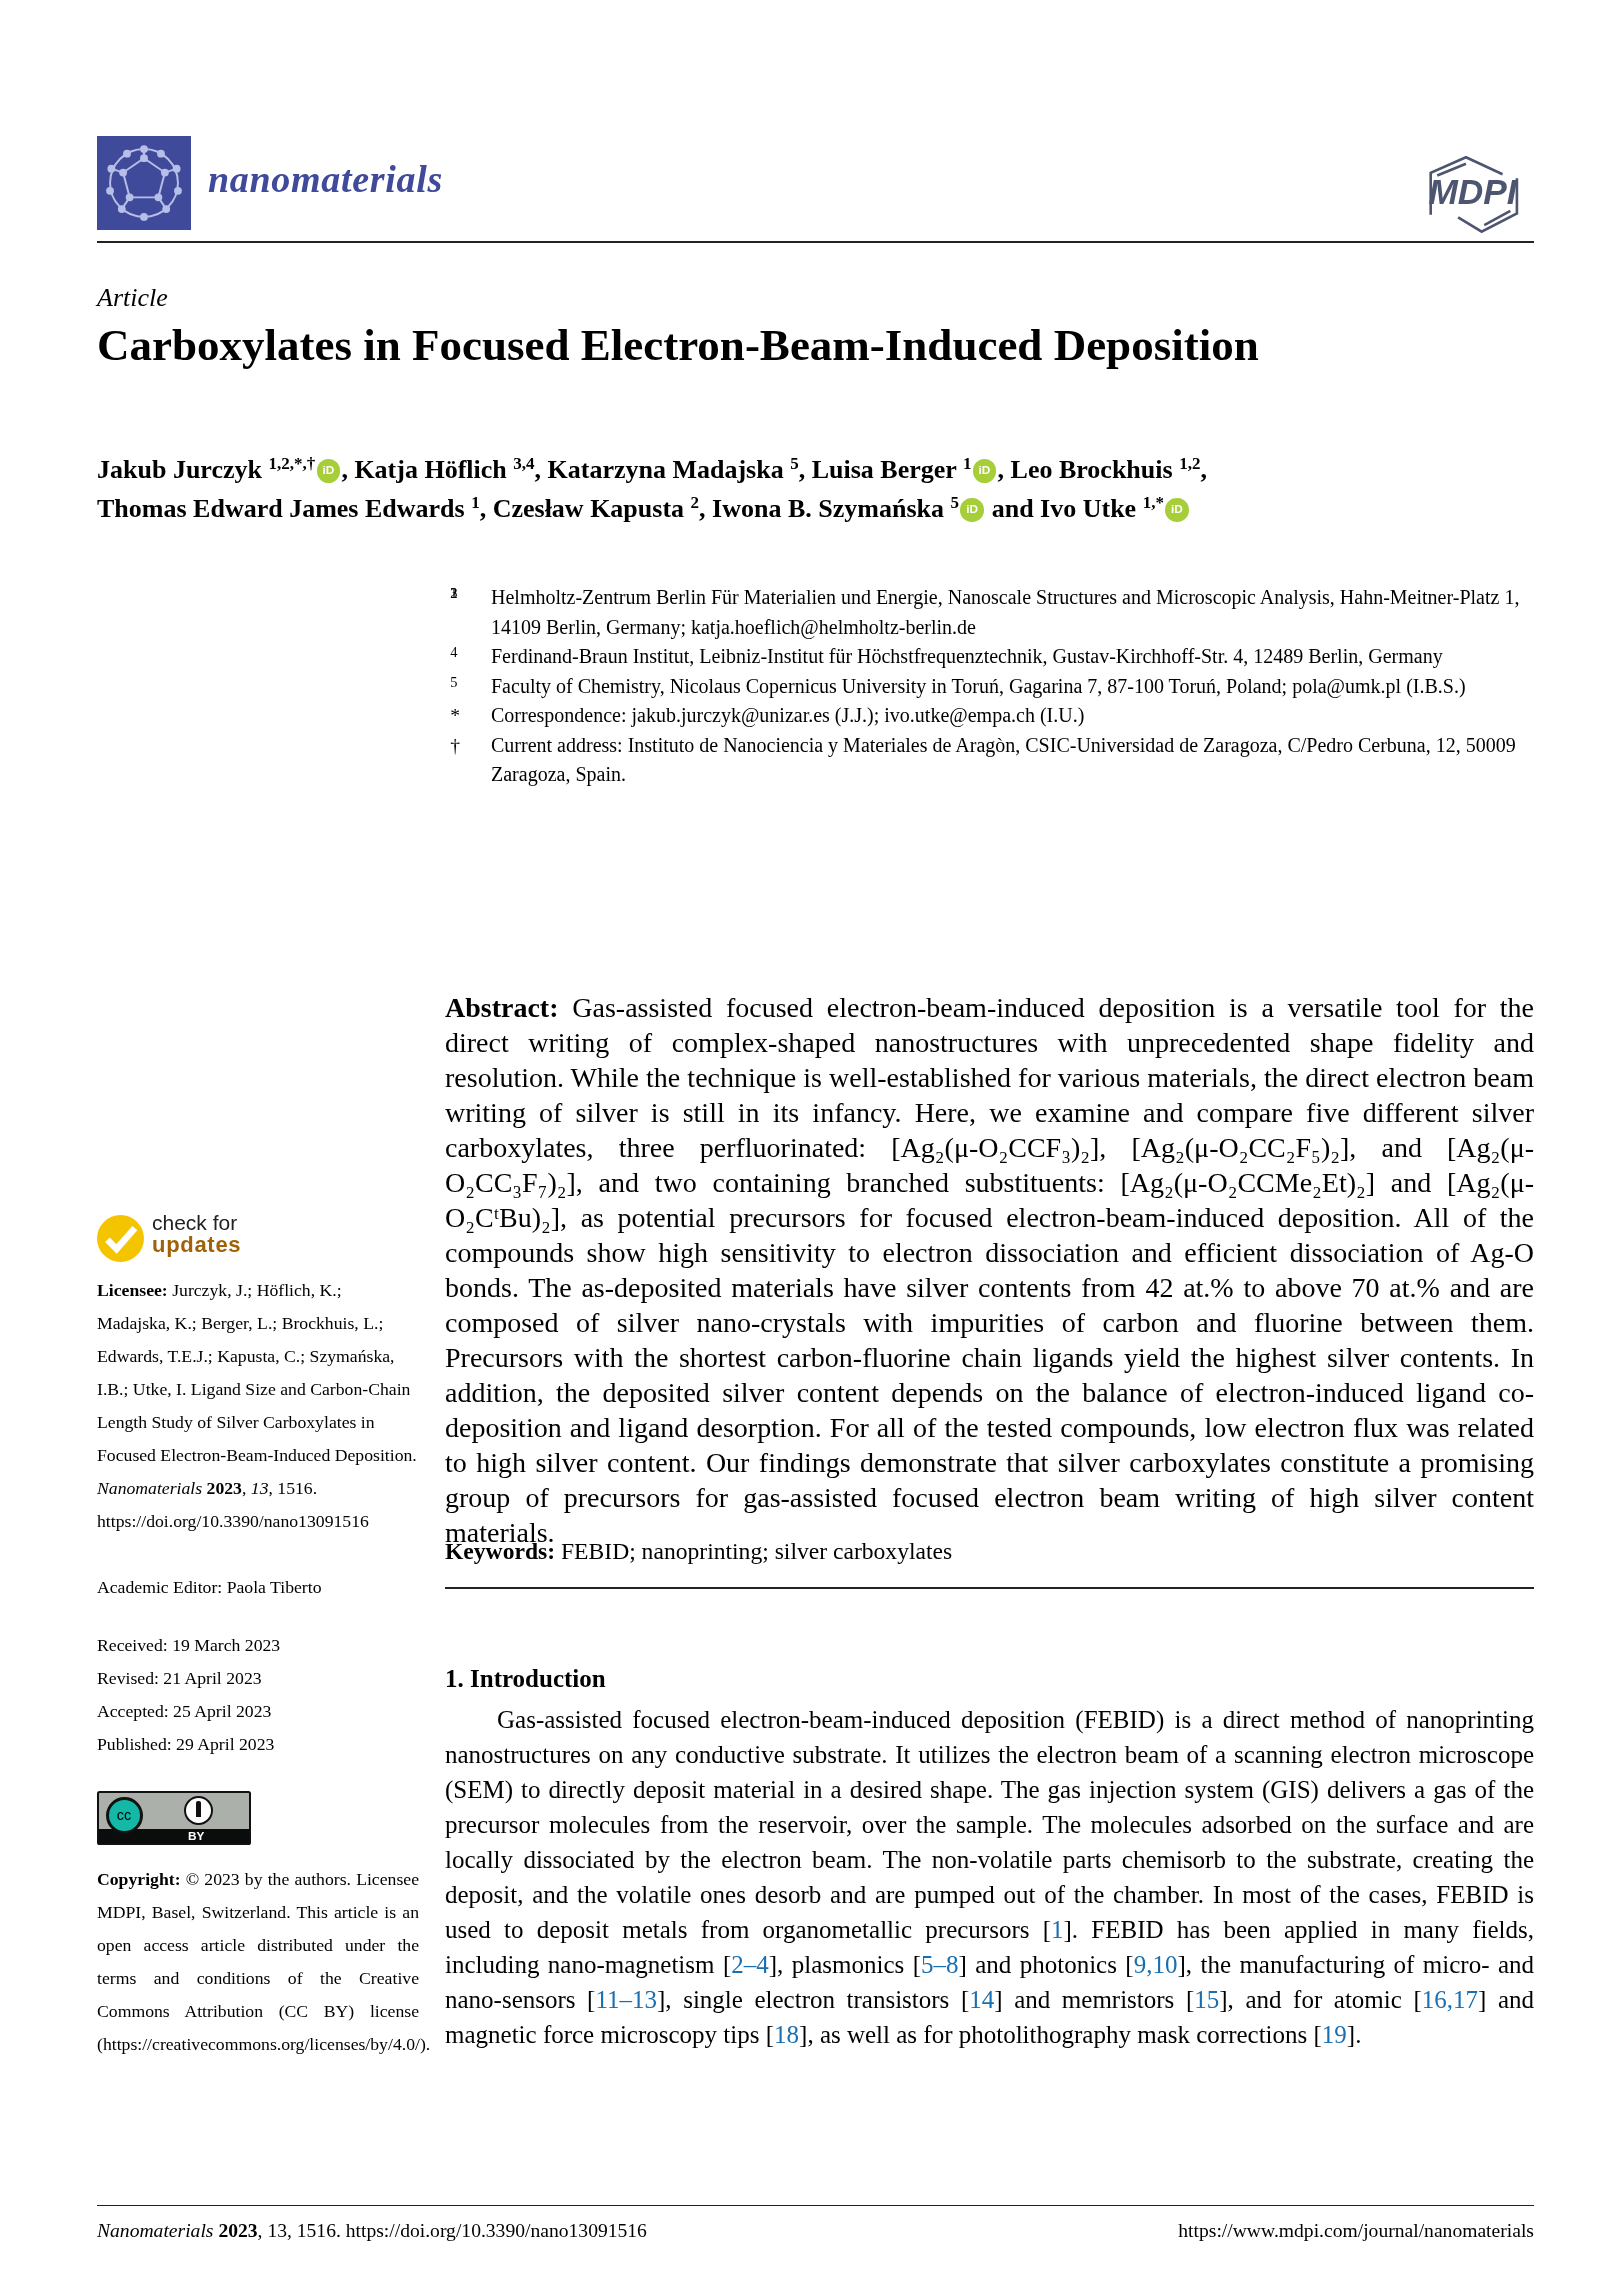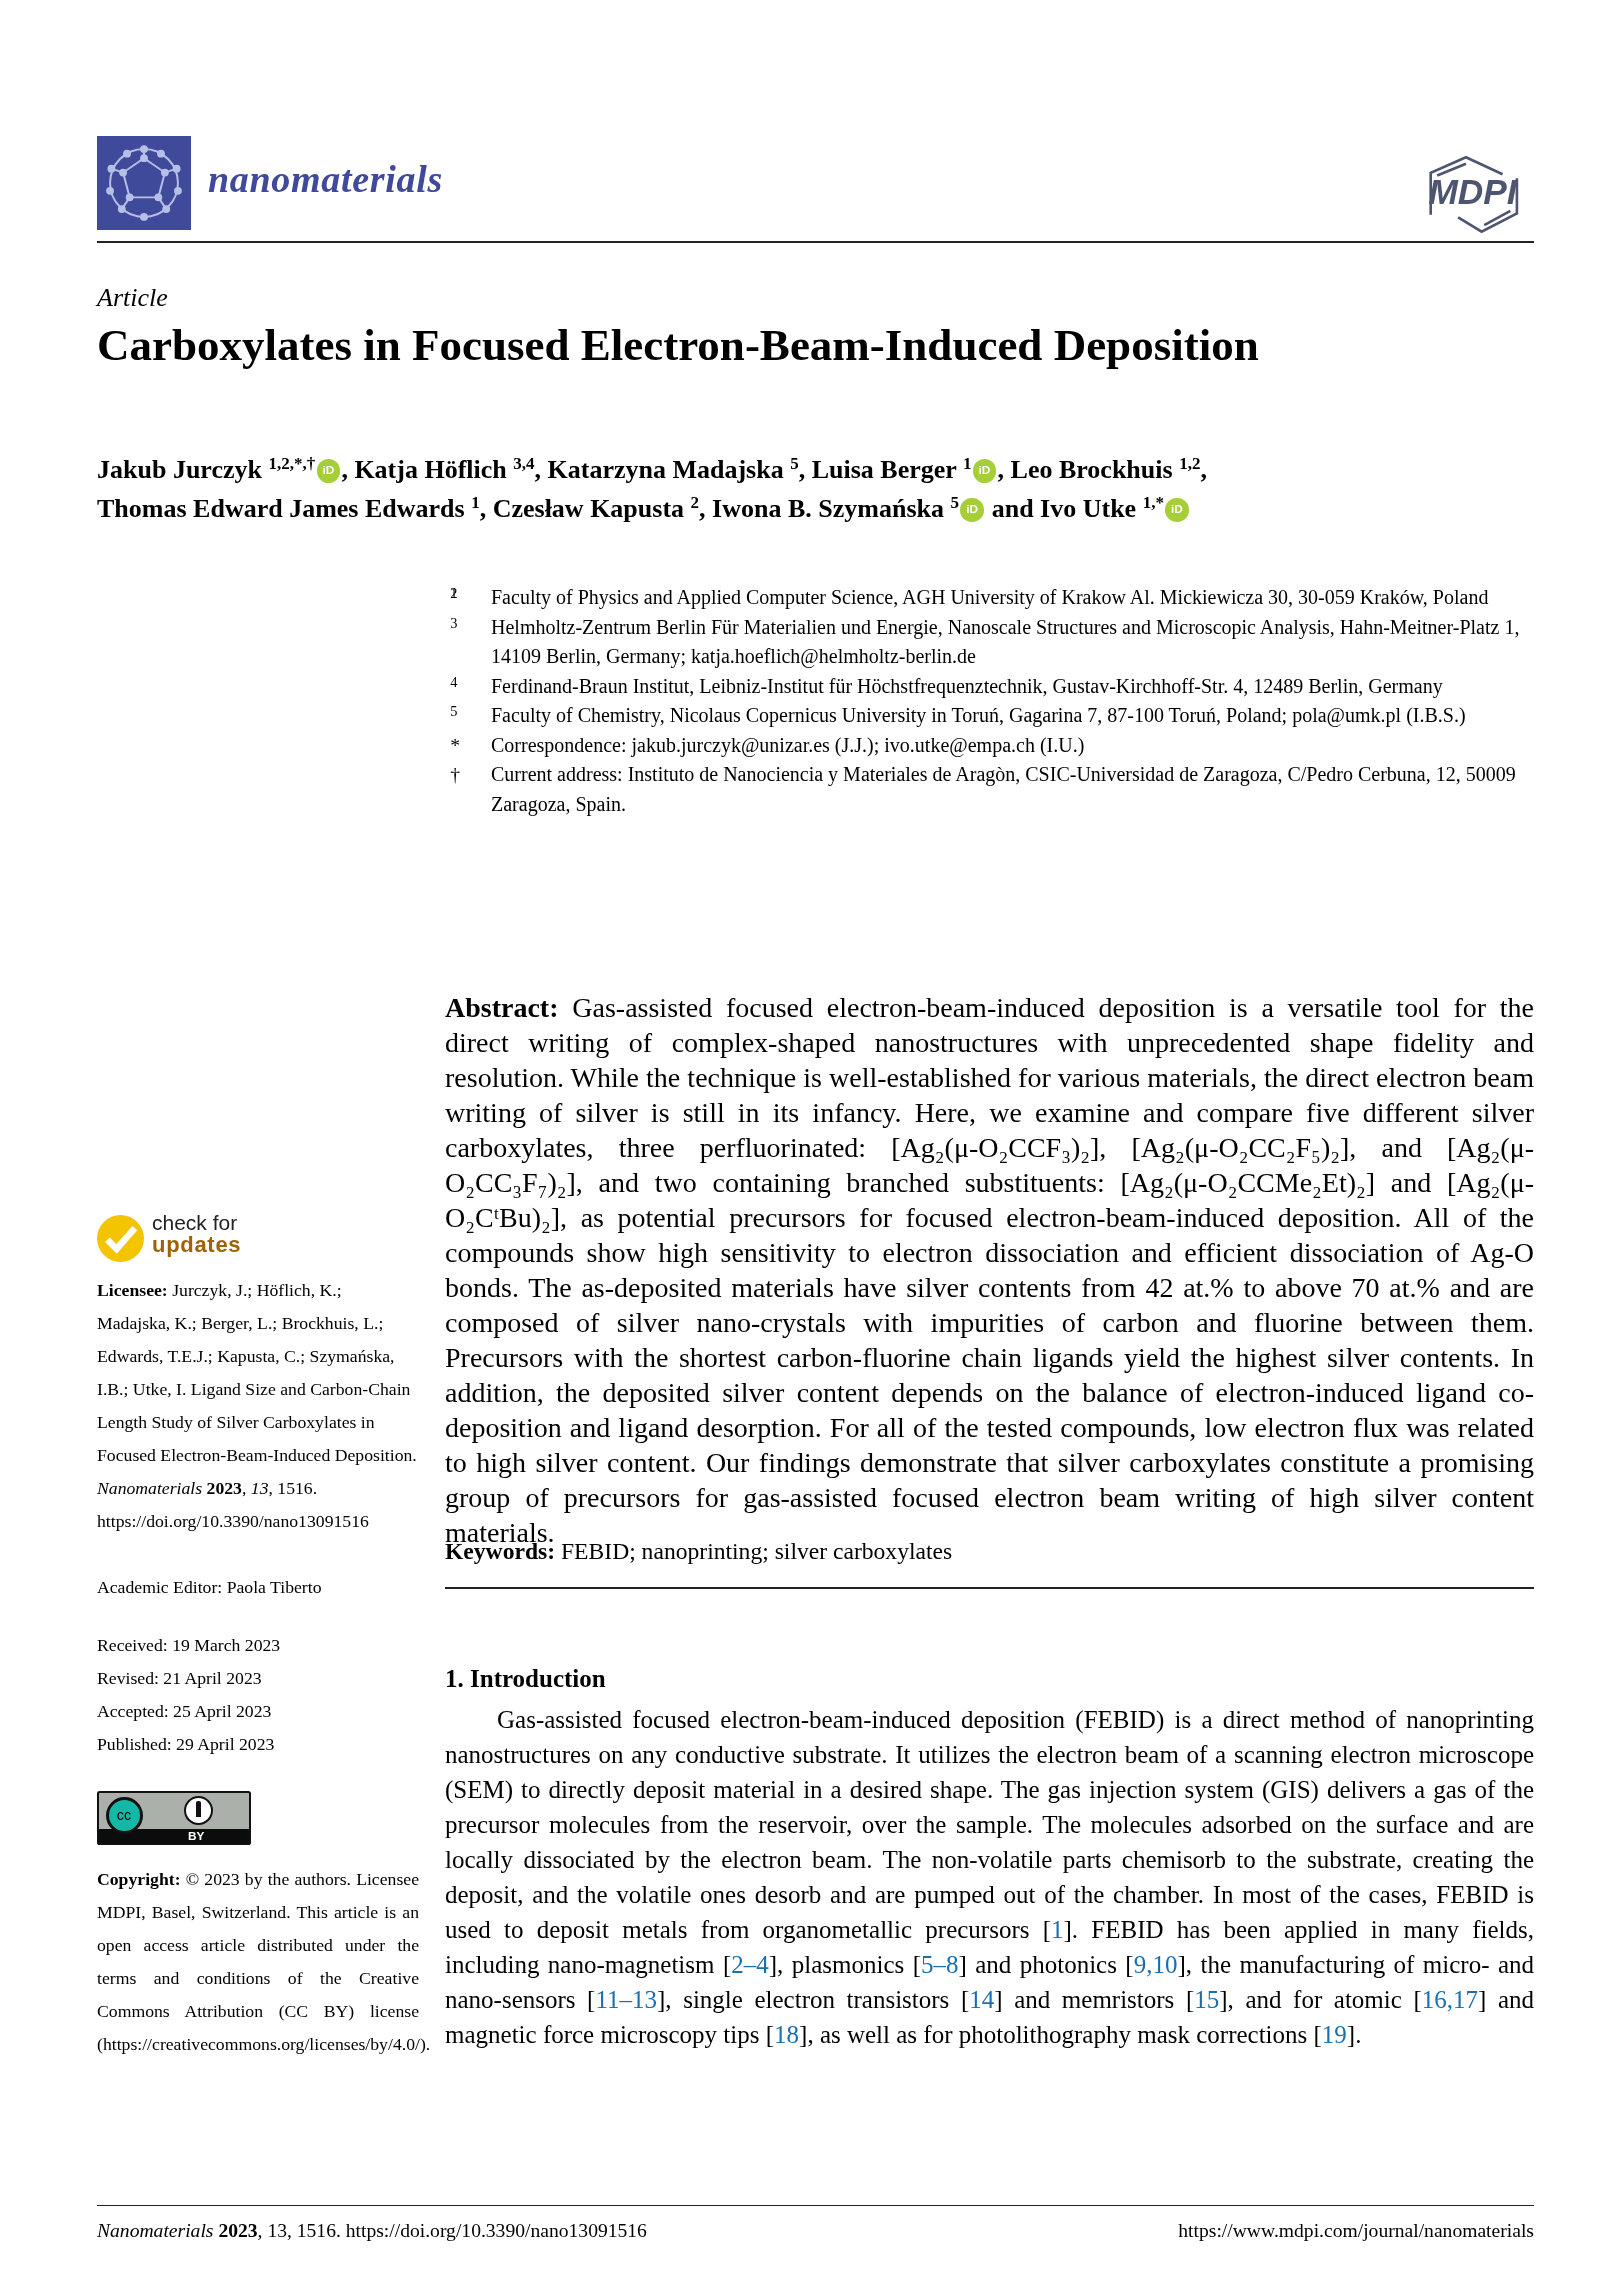--- a/index.html
+++ b/index.html
@@ -102,21 +102,21 @@
 <div id="top-rule" class="rule"></div>
 
 <div id="article-type" class="abs">Article</div>
 <div id="title" class="abs">
   <div>Carboxylates in Focused Electron-Beam-Induced Deposition</div>
 </div>
 <div id="authors" class="abs"><span>Jakub Jurczyk </span><sup>1,2,*,†</sup><span class="orcid">iD</span>, <span>Katja Höflich </span><sup>3,4</sup>, <span>Katarzyna Madajska </span><sup>5</sup>, <span>Luisa Berger </span><sup>1</sup><span class="orcid">iD</span>, <span>Leo Brockhuis </span><sup>1,2</sup>, <br><span>Thomas Edward James Edwards </span><sup>1</sup>, <span>Czesław Kapusta </span><sup>2</sup>, <span>Iwona B. Szymańska </span><sup>5</sup><span class="orcid">iD</span><span> and </span><span>Ivo Utke </span><sup>1,*</sup><span class="orcid">iD</span></div>
 
 <div id="affils" class="abs">
     <div class="aff"><span class="mk">1</span></div>
-    <div class="aff"><span class="mk">2</span><span>Faculty of Physics and Applied Computer Science, AGH University of Krakow Al. Mickiewicza 30, 30-059 Kraków, Poland</span></div>
+    <div class="aff"><span class="mk">2</span></div>
     <div class="aff"><span class="mk">3</span><span>Helmholtz-Zentrum Berlin Für Materialien und Energie, Nanoscale Structures and Microscopic Analysis, Hahn-Meitner-Platz 1, 14109 Berlin, Germany; katja.hoeflich@helmholtz-berlin.de</span></div>
     <div class="aff"><span class="mk">4</span><span>Ferdinand-Braun Institut, Leibniz-Institut für Höchstfrequenztechnik, Gustav-Kirchhoff-Str. 4, 12489 Berlin, Germany</span></div>
     <div class="aff"><span class="mk">5</span><span>Faculty of Chemistry, Nicolaus Copernicus University in Toruń, Gagarina 7, 87-100 Toruń, Poland; pola@umk.pl (I.B.S.)</span></div>
     <div class="aff"><span class="mk big">*</span><span>Correspondence: jakub.jurczyk@unizar.es (J.J.); ivo.utke@empa.ch (I.U.)</span></div>
     <div class="aff"><span class="mk big">†</span><span>Current address: Instituto de Nanociencia y Materiales de Aragòn, CSIC-Universidad de Zaragoza, C/Pedro Cerbuna, 12, 50009 Zaragoza, Spain.</span></div>
   </div>
 
 <div id="cfu" class="abs">
   <div id="cfu-icon">
     <svg width="47" height="47" viewBox="0 0 72 72">

